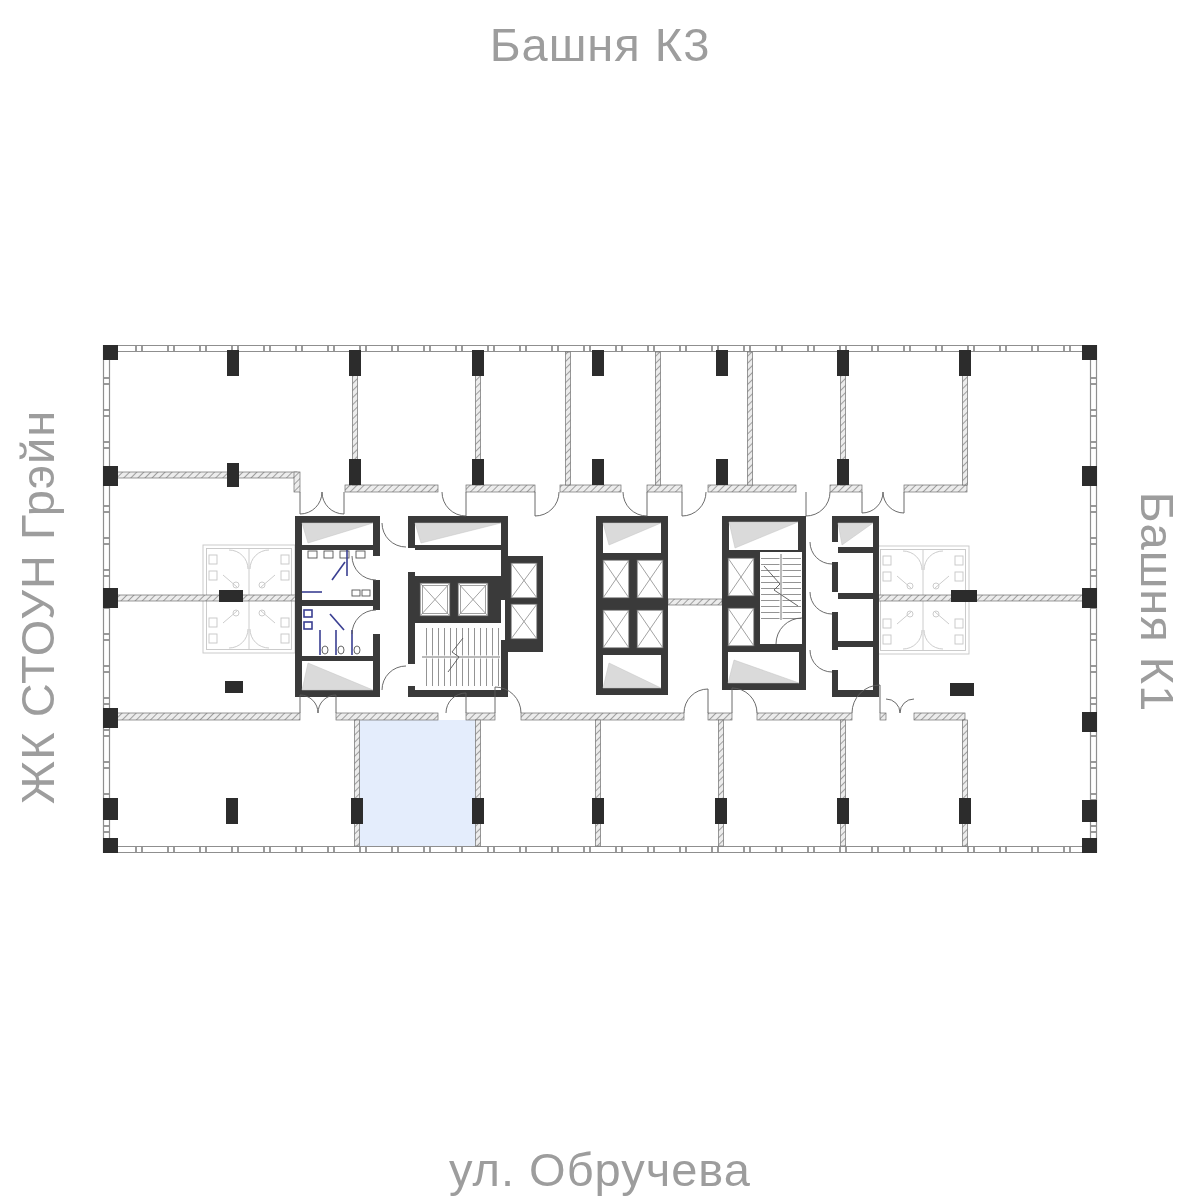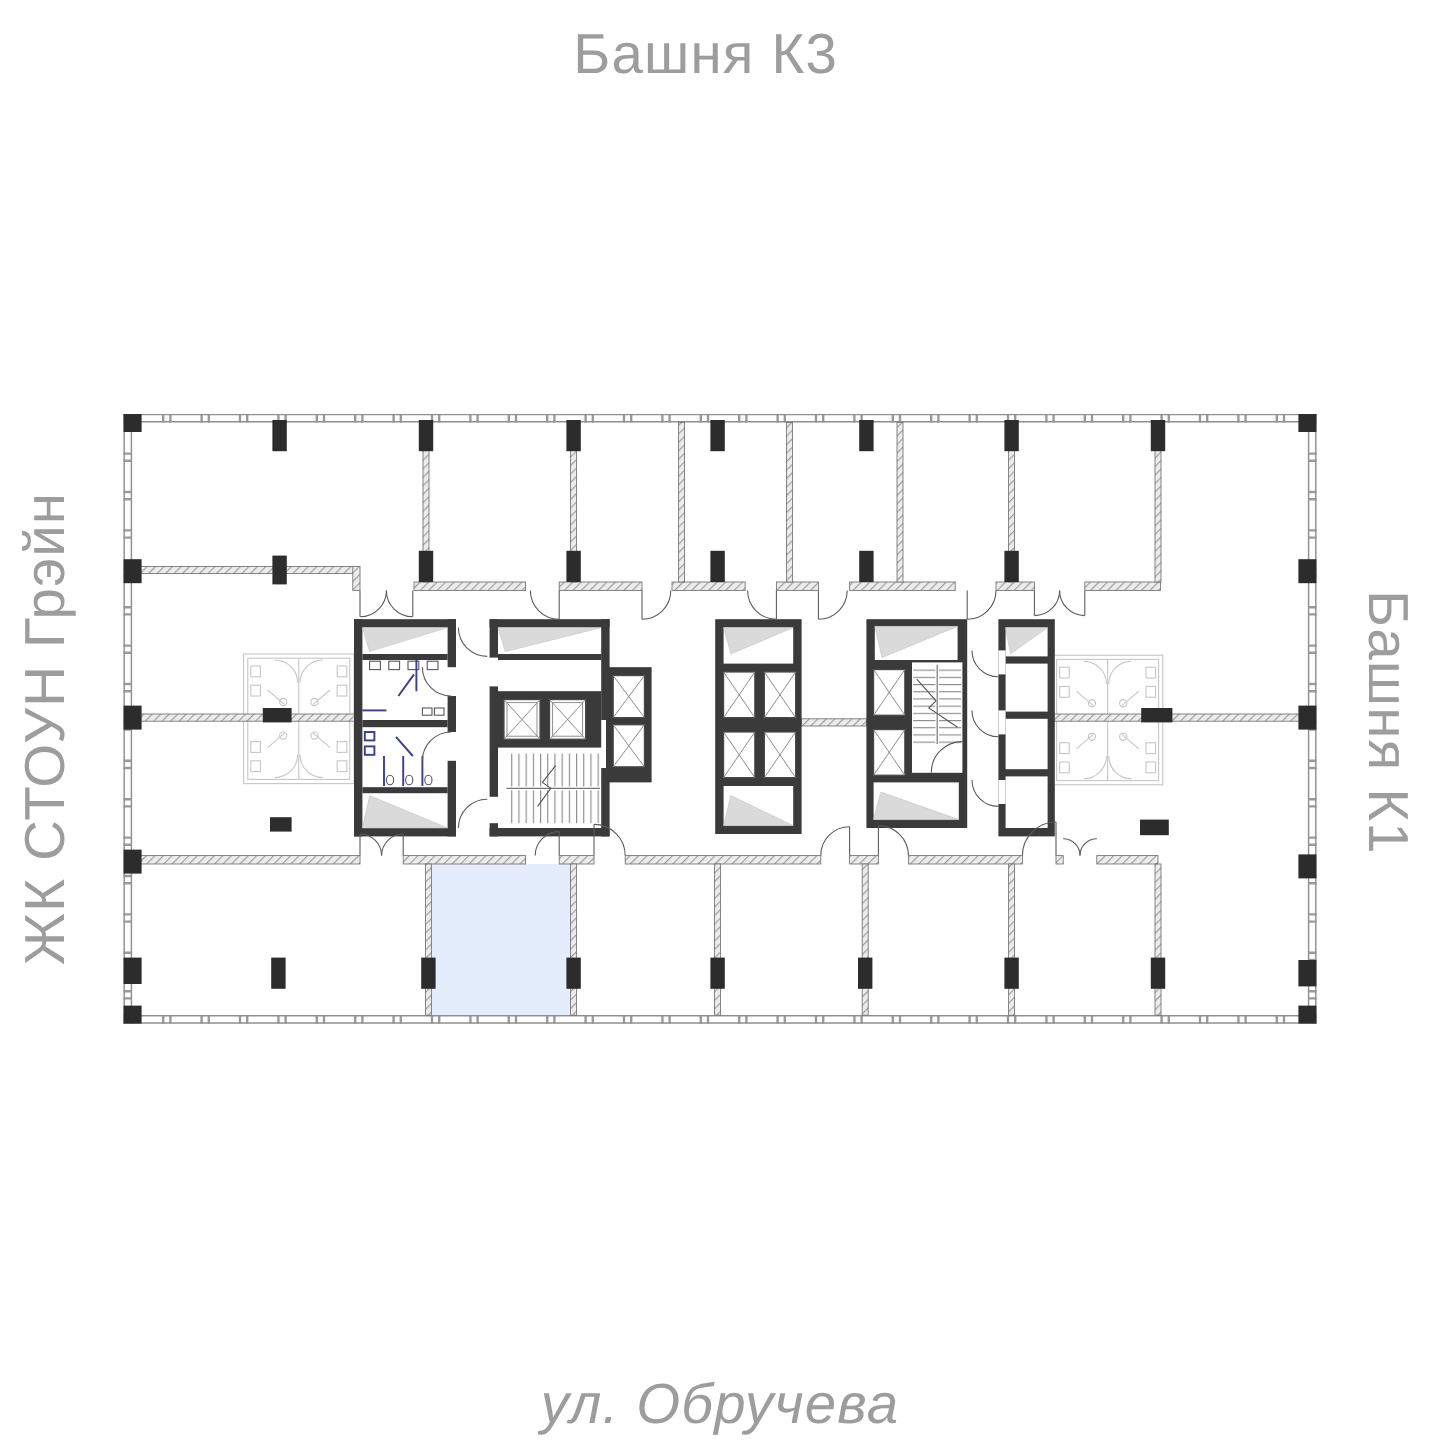--- a/index.html
+++ b/index.html
@@ -1,21 +1,21 @@
 <!DOCTYPE html>
 <html><head>
 <meta charset="utf-8">
 <style>
   html,body{margin:0;padding:0;background:#ffffff;}
   .stage{position:relative;width:1200px;height:1200px;background:#fff;overflow:hidden;
          font-family:"Liberation Sans", sans-serif;}
   .lbl{position:absolute;color:#9D9D9D;font-size:47px;letter-spacing:1px;white-space:nowrap;
        transform:translate(-50%,-50%);} 
-  .lbl.top{left:588px;top:44px;text-align:center;}
-  .lbl.bottom{left:600px;top:1169px;font-style:italic;}
+  .lbl.top{left:600px;top:44px;text-align:center;}
+  .lbl.bottom{left:600px;top:1169px;}
   .lbl.left{left:37px;top:607px;transform:translate(-50%,-50%) rotate(-90deg);}
   .lbl.right{left:1157px;top:602px;transform:translate(-50%,-50%) rotate(90deg);}
   svg{position:absolute;left:0;top:0;}
   .wl{stroke:#8F8F8F;stroke-width:1.2;}
   .ticks{stroke:#9A9A9A;stroke-width:7;stroke-dasharray:2 4 2 24;fill:none;}
   .part{fill:url(#hatch);stroke:#707070;stroke-width:0.7;}
   .core{fill:#3A3A3A;stroke:none;}
   .col{fill:#2C2C2C;stroke:none;}
   .white{fill:#ffffff;stroke:none;}
   .cell{fill:#ffffff;stroke:#4a4a4a;stroke-width:1;}

